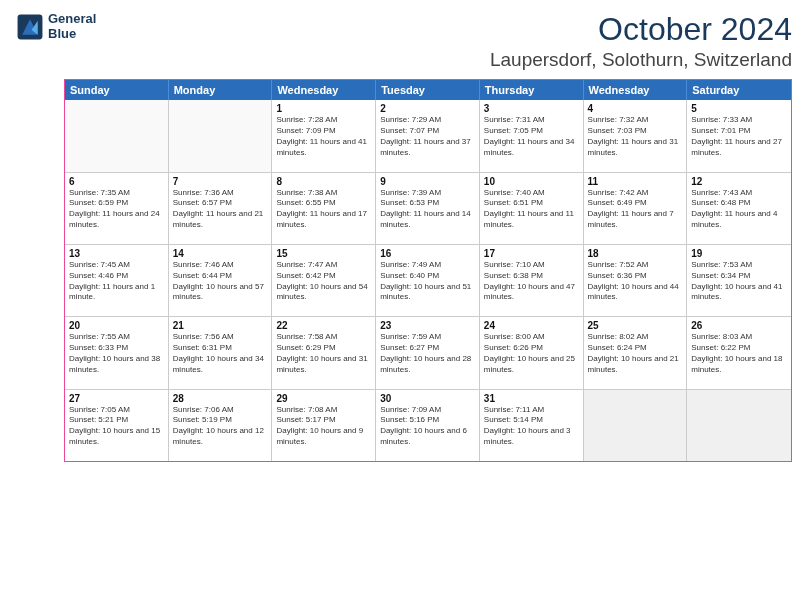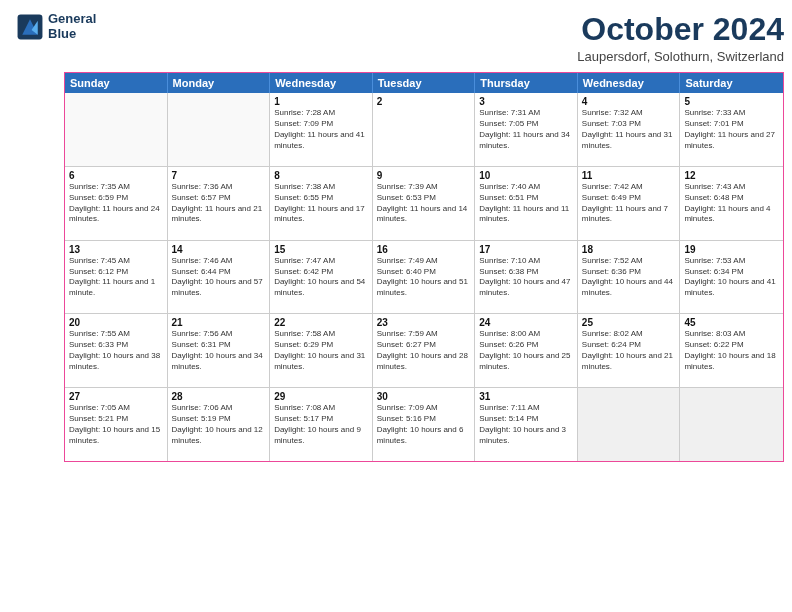--- a/index.html
+++ b/index.html
@@ -6,21 +6,21 @@
     body {
       font-family: Arial, sans-serif;
       background: #fff;
       width: 792px;
       height: 612px;
       overflow: hidden;
     }
     .page {
       width: 792px;
       height: 472px;
-      padding: 12px 8px 10px 16px;
+      padding: 12px 0 10px 16px;
       display: flex;
       flex-direction: column;
     }
     .header {
       display: flex;
       justify-content: space-between;
       align-items: flex-start;
       margin-bottom: 8px;
     }
     .logo {
@@ -36,26 +36,26 @@
     }
     .logo-icon {
       width: 28px;
       height: 28px;
     }
     .title-block {
       text-align: right;
     }
     .month-title {
       font-size: 32px;
-      font-weight: bold;
+      font-weight: normal;
       color: #1a3a5c;
       line-height: 1.1;
     }
     .subtitle {
-      font-size: 13px;
+      font-size: 19px;
       color: #444;
       margin-top: 2px;
     }
     .calendar {
       flex: 1;
       display: flex;
       flex-direction: column;
       border: 1px solid #ec4899;
       margin-left: 48px;
     }
@@ -148,20 +148,23 @@
           <div class="cal-cell empty"></div>
           <div class="cal-cell empty"></div>
           <div class="cal-cell">
             <span class="day-num">1</span>
             <div class="cell-text" style="white-space: pre-line;">Sunrise: 7:28 AM
 Sunset: 7:09 PM
 Daylight: 11 hours and 41 minutes.</div>
           </div>
           <div class="cal-cell">
             <span class="day-num">2</span>
+            <div class="cell-text" style="white-space: pre-line;">Sunrise: 7:29 AM
+Sunset: 7:07 PM
+Daylight: 11 hours and 37 minutes.</div>
           </div>
           <div class="cal-cell">
             <span class="day-num">3</span>
             <div class="cell-text" style="white-space: pre-line;">Sunrise: 7:31 AM
 Sunset: 7:05 PM
 Daylight: 11 hours and 34 minutes.</div>
           </div>
           <div class="cal-cell">
             <span class="day-num">4</span>
             <div class="cell-text" style="white-space: pre-line;">Sunrise: 7:32 AM
@@ -216,21 +219,21 @@
             <span class="day-num">12</span>
             <div class="cell-text" style="white-space: pre-line;">Sunrise: 7:43 AM
 Sunset: 6:48 PM
 Daylight: 11 hours and 4 minutes.</div>
           </div>
         </div>
         <div class="cal-row">
           <div class="cal-cell">
             <span class="day-num">13</span>
             <div class="cell-text" style="white-space: pre-line;">Sunrise: 7:45 AM
-Sunset: 6:12 PM
+Sunset: 4:46 PM
 Daylight: 11 hours and 1 minute.</div>
           </div>
           <div class="cal-cell">
             <span class="day-num">14</span>
             <div class="cell-text" style="white-space: pre-line;">Sunrise: 7:46 AM
 Sunset: 6:44 PM
 Daylight: 10 hours and 57 minutes.</div>
           </div>
           <div class="cal-cell">
             <span class="day-num">15</span>
@@ -294,21 +297,21 @@
 Sunset: 6:26 PM
 Daylight: 10 hours and 25 minutes.</div>
           </div>
           <div class="cal-cell">
             <span class="day-num">25</span>
             <div class="cell-text" style="white-space: pre-line;">Sunrise: 8:02 AM
 Sunset: 6:24 PM
 Daylight: 10 hours and 21 minutes.</div>
           </div>
           <div class="cal-cell">
-            <span class="day-num">45</span>
+            <span class="day-num">26</span>
             <div class="cell-text" style="white-space: pre-line;">Sunrise: 8:03 AM
 Sunset: 6:22 PM
 Daylight: 10 hours and 18 minutes.</div>
           </div>
         </div>
         <div class="cal-row">
           <div class="cal-cell">
             <span class="day-num">27</span>
             <div class="cell-text" style="white-space: pre-line;">Sunrise: 7:05 AM
 Sunset: 5:21 PM

